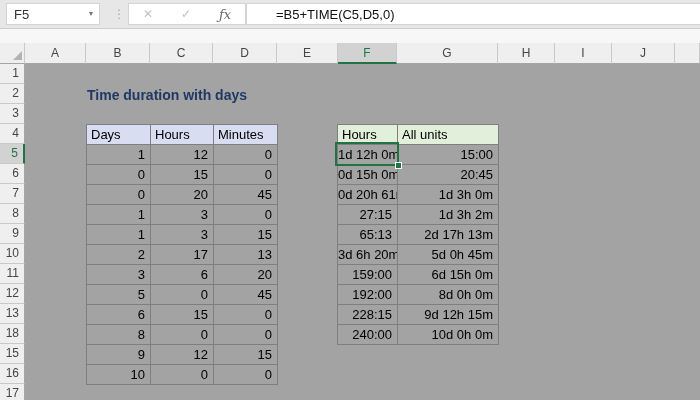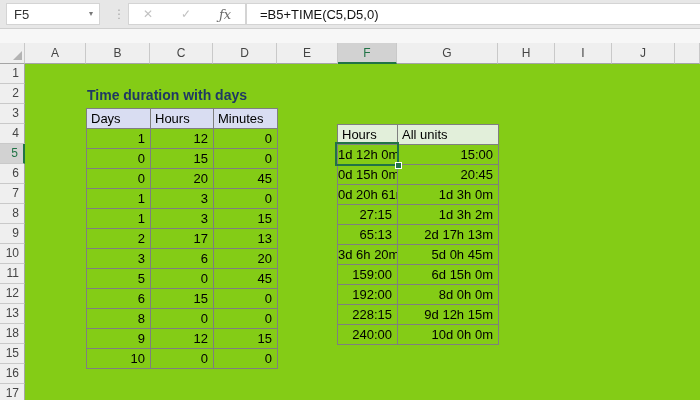--- a/index.html
+++ b/index.html
@@ -22,21 +22,21 @@
              color:#a9a9a9; font-size:12px; }
   .fbbtns { position:absolute; left:128px; top:3px; width:118px; height:22px;
             background:#fff; border:1px solid #d4d4d4; box-sizing:border-box;
             display:flex; align-items:center; justify-content:space-around; }
   .fbx, .fbcheck { color:#c2c2c2; font-size:12px; }
   .fbfx { color:#6a6a6a; font-style:italic; font-size:13px;
           font-family:"DejaVu Serif", serif; }
   .finput { position:absolute; left:246px; top:3px; width:454px; height:22px;
             background:#fff; border:1px solid #d4d4d4; border-right:none;
             box-sizing:border-box; display:flex; align-items:center;
-            padding-left:13px; font-size:13px; color:#111; }
+            padding-left:29px; font-size:13px; color:#111; }
   .gap { position:absolute; left:0; top:29px; width:700px; height:14px; background:#f7f7f7; }
 
   
   .colhdr { position:absolute; left:0; top:43px; width:700px; height:21px;
             background:#efefef; display:flex; }
   .corner { position:relative; width:25px; height:21px; box-sizing:border-box;
             border-right:1px solid #c9c9c9; border-bottom:1px solid #a5a5a5; }
   .corner .tri { position:absolute; right:2px; bottom:3px; width:0; height:0;
                  border-left:9px solid transparent; border-bottom:9px solid #b3b3b3; }
   .col-h { box-sizing:border-box; height:21px; border-right:1px solid #c9c9c9;
@@ -50,32 +50,32 @@
             background:#efefef; }
   .row-h { box-sizing:border-box; width:25px; height:20px;
            border-right:1px solid #a5a5a5; border-bottom:1px solid #c9c9c9;
            font-size:12px; color:#454545; text-align:right;
            padding-right:5px; line-height:19px; }
   .row-h.sel { background:#d2d2d2; color:var(--green);
                border-right:2px solid var(--green); }
 
   
   .grid { position:absolute; left:25px; top:64px; width:675px; height:336px;
-          background:#84cc16; }
+          background:#a3a3a3; }
   .title { position:absolute; left:62px; top:21px; height:20px; line-height:20px;
            font-size:14px; font-weight:bold; color:var(--title); white-space:nowrap; }
 
   .xtable { position:absolute; display:grid;
             border-top:1px solid #7f7f7f; border-left:1px solid #7f7f7f; }
   .xtable .c { box-sizing:border-box; height:20px; line-height:19px;
                border-right:1px solid #7f7f7f; border-bottom:1px solid #7f7f7f;
                font-size:13px; color:#000; overflow:hidden; white-space:nowrap; }
   .xtable .h { text-align:left; padding-left:4px; }
   .xtable .d { text-align:right; padding-right:5px; }
-  .lt { left:61px; top:44px; }
+  .lt { left:61px; top:60px; }
   .rt { left:312px; top:60px; }
   .lt .h { background:var(--lav); }
   .rt .h { background:var(--grnfill); }
 
   .selbox { position:absolute; left:310px; top:78px; width:64px; height:24px;
             box-sizing:border-box; border:2px solid var(--green);
             pointer-events:none; }
   .handle { position:absolute; left:370px; top:98px; width:7px; height:7px;
             box-sizing:border-box; background:var(--green); border:1px solid #fff; }
 </style>

